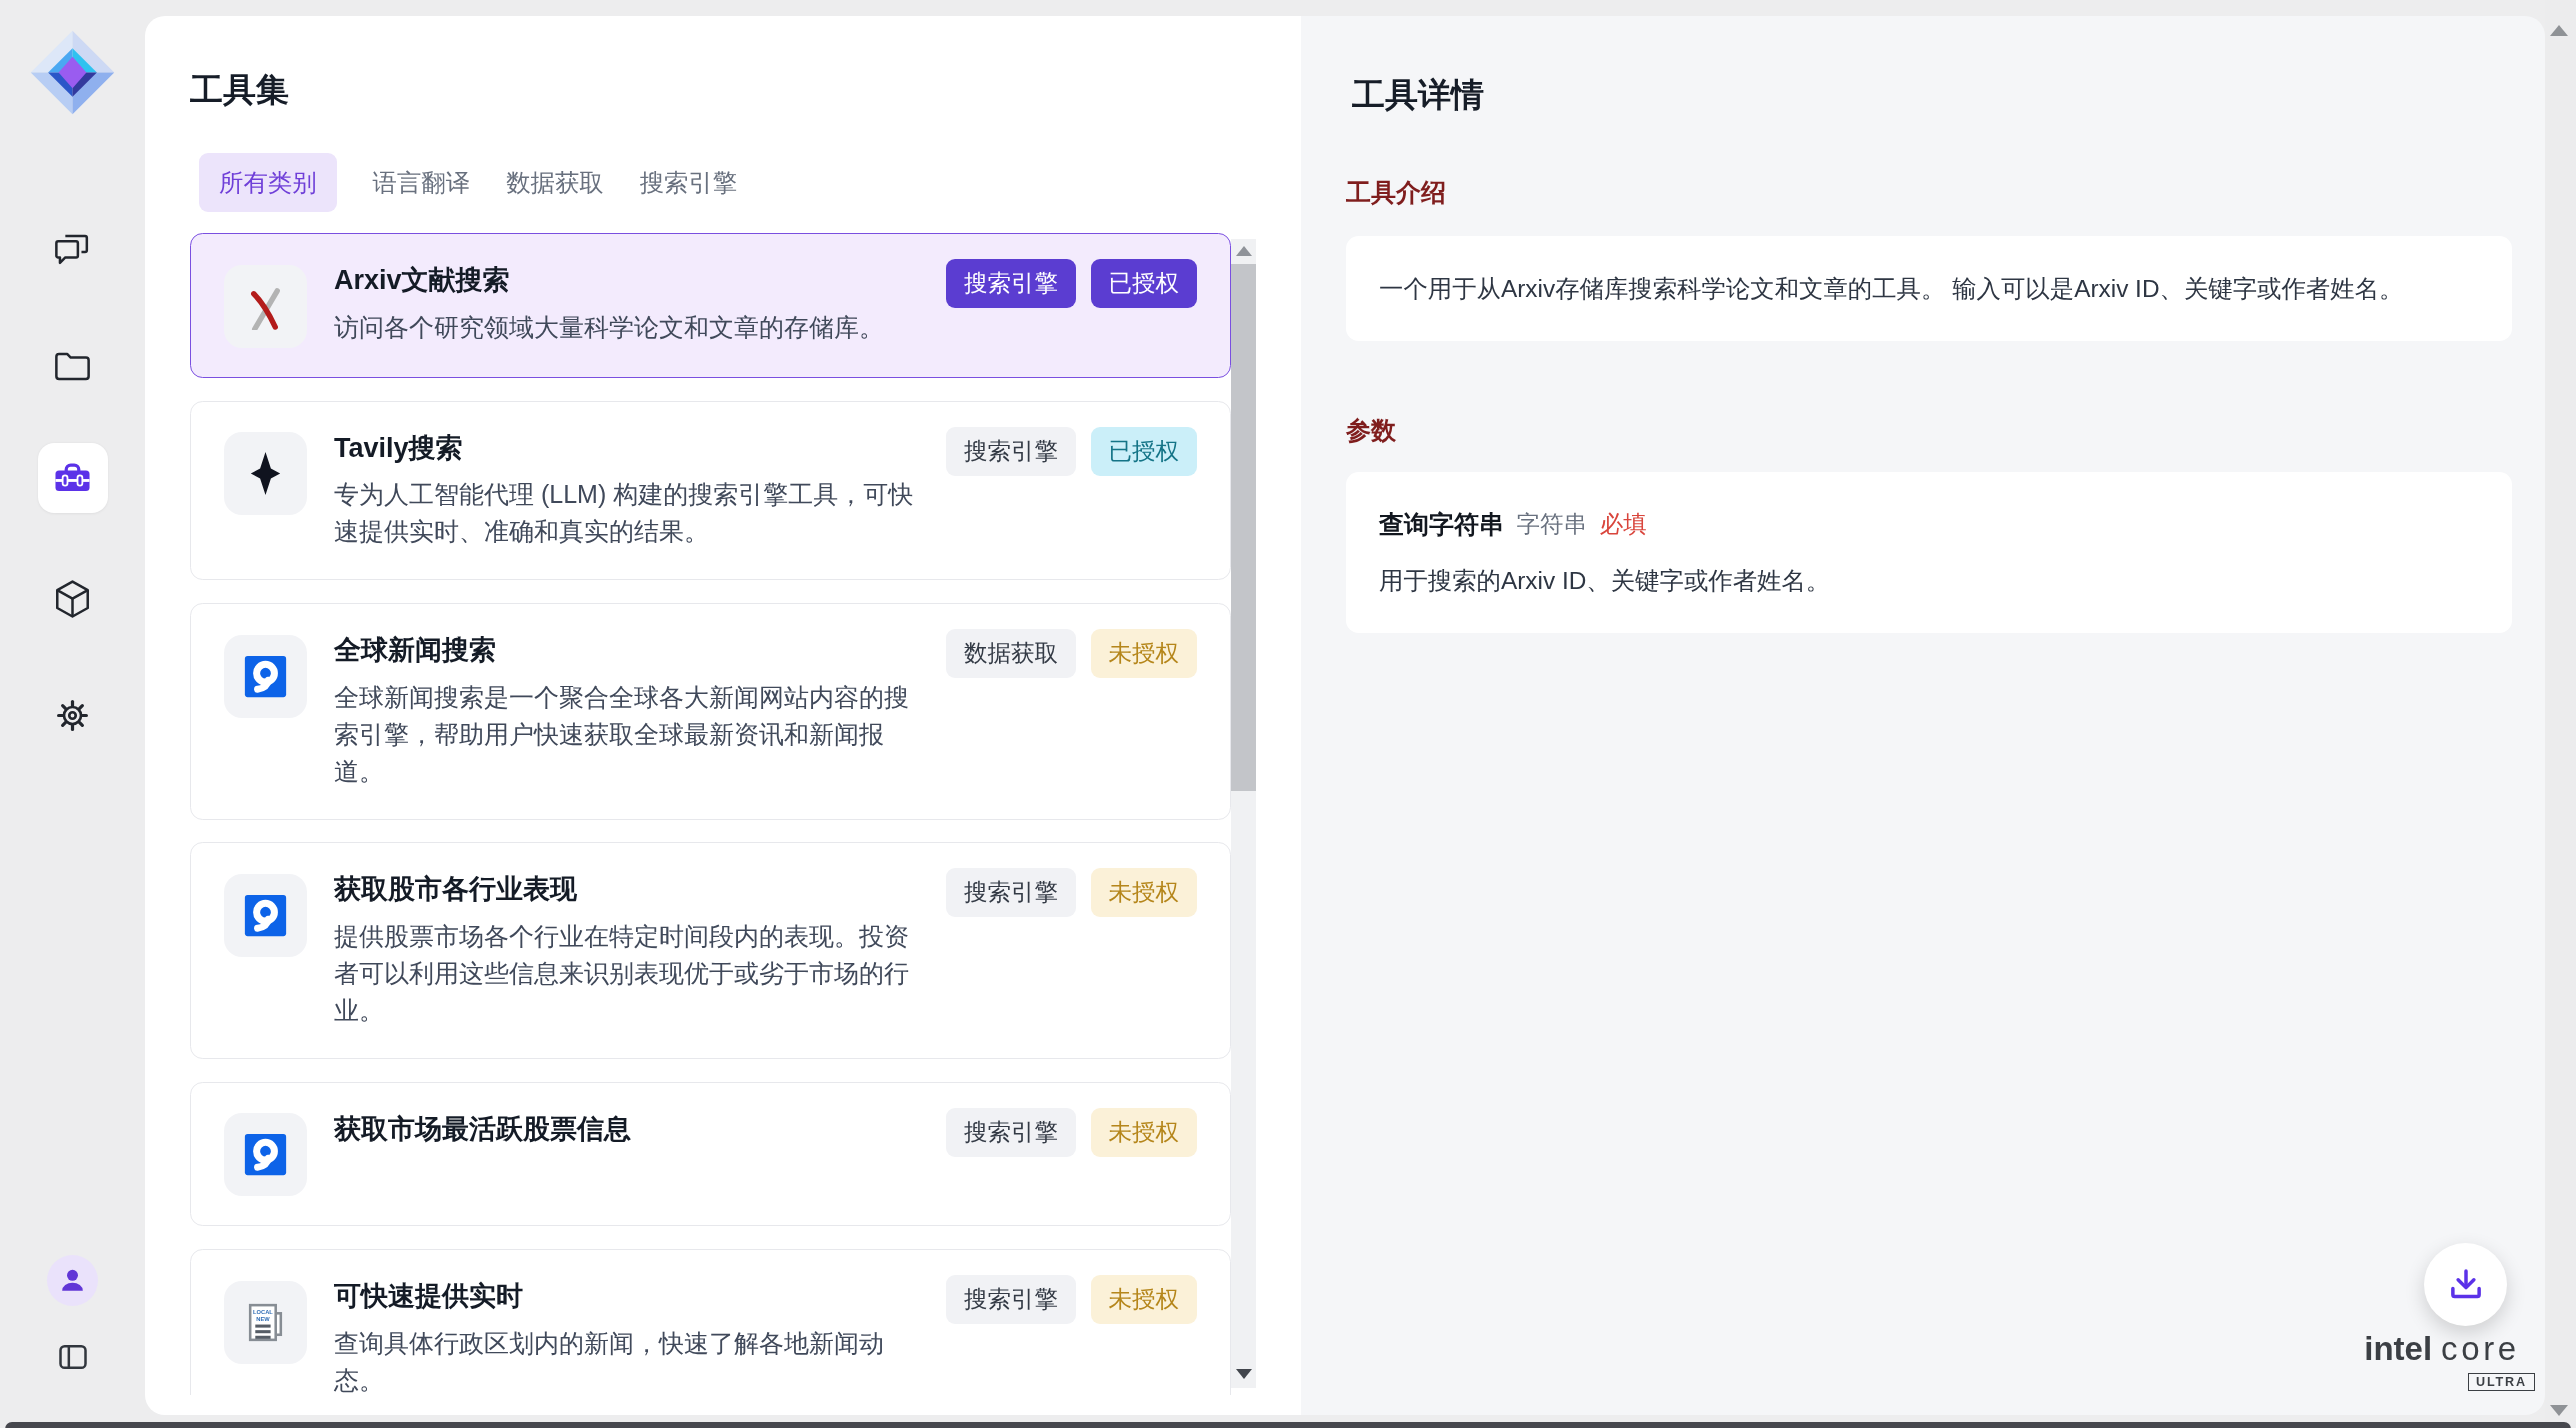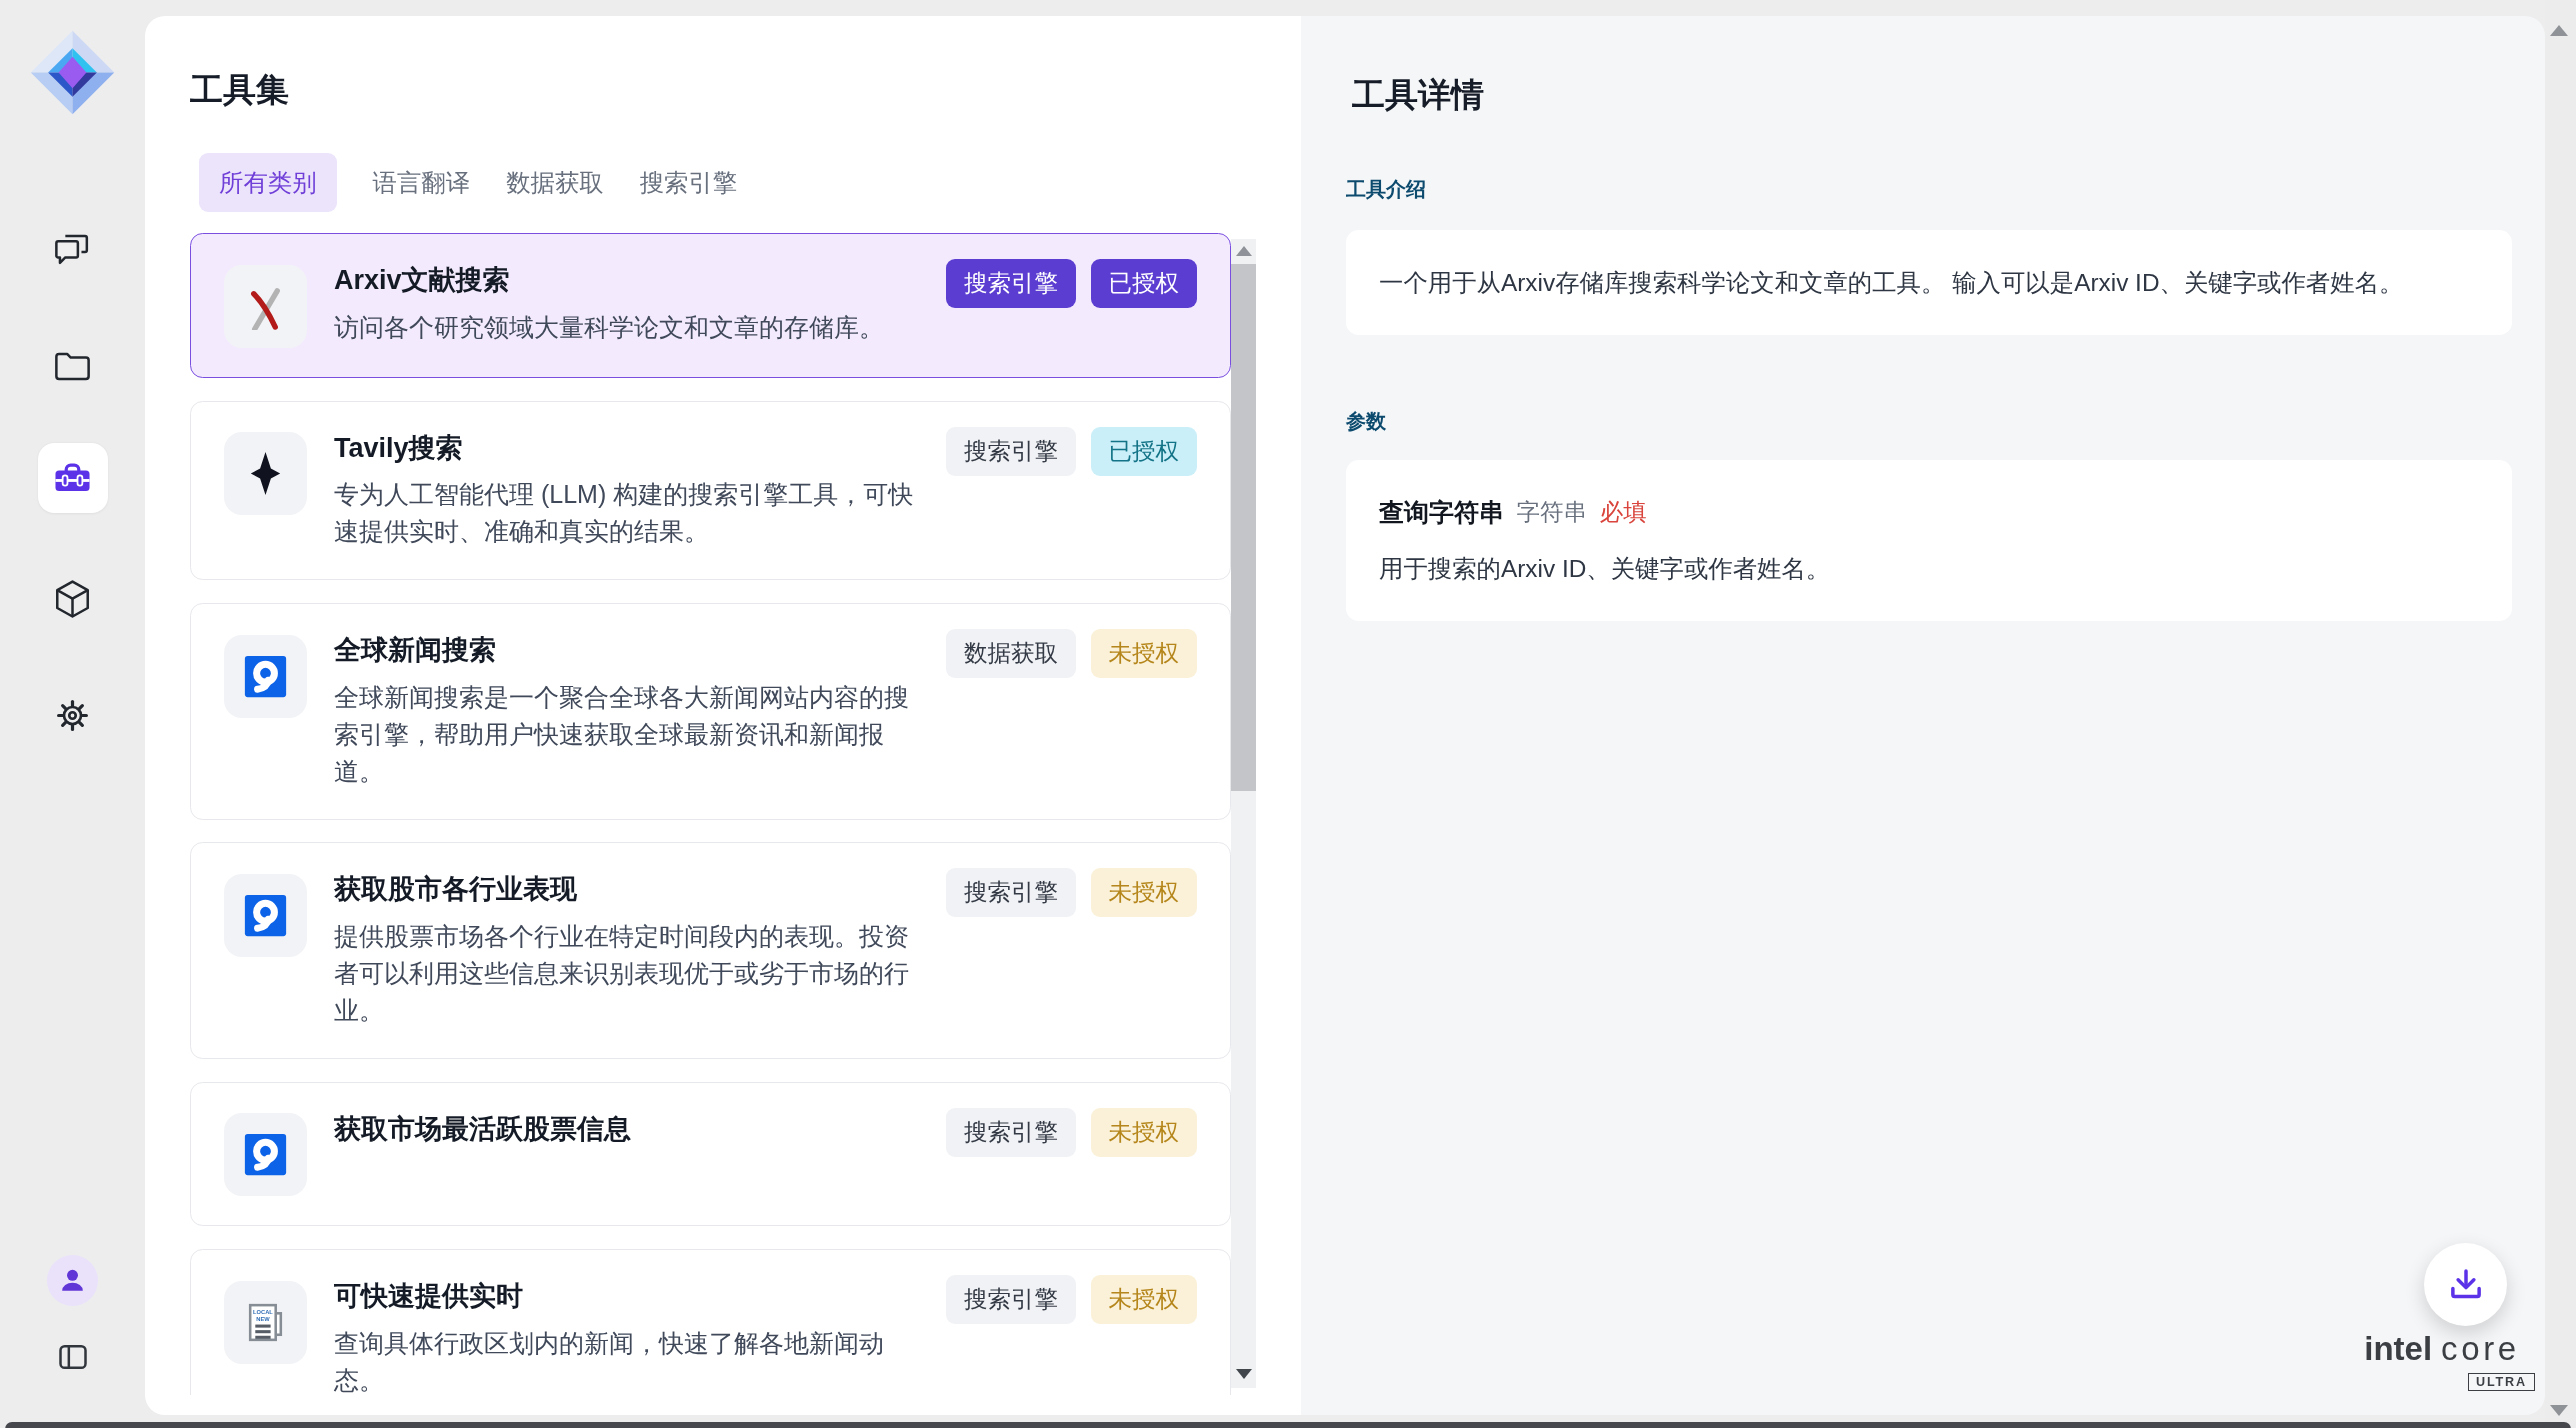--- a/index.html
+++ b/index.html
@@ -46,21 +46,21 @@
   .t-news .ico-news{display:block;}
 
   
   .list-scroll{position:absolute;left:1086px;top:223px;width:25px;height:1149px;background:#f0f1f3;}
   .list-scroll .thumb{position:absolute;left:0;top:24.4px;width:25px;height:527px;background:#c3c5c9;}
   .tri-up-s{width:0;height:0;border-left:8.1px solid transparent;border-right:8.1px solid transparent;border-bottom:10px solid #8f9399;position:absolute;left:4.5px;top:6.3px;}
   .tri-down-s{width:0;height:0;border-left:8.1px solid transparent;border-right:8.1px solid transparent;border-top:10px solid #41454c;position:absolute;left:4.5px;bottom:9px;}
 
   
   .rp-title{font-size:33px;font-weight:bold;color:#161d28;margin:6px;}
-  .rp-sub{font-size:20px;font-weight:bold;color:#0c4a6e;margin:58px 0 0 0;}
+  .rp-sub{font-size:25px;font-weight:bold;color:#7f1d1d;margin:58px 0 0 0;}
   .rp-card{margin-top:27px;background:#ffffff;border-radius:12.6px;padding:36px 33px;box-sizing:border-box;}
   .rp-intro-text{font-size:24.4px;color:#2e3643;line-height:33px;}
   .param-head{display:flex;align-items:flex-start;gap:12.6px;}
   .param-name{font-size:25px;font-weight:bold;color:#12171f;}
   .param-type{font-size:23.5px;color:#69717f;}
   .param-req{font-size:23.5px;color:#d9453c;}
   .param-desc{margin-top:23.5px;font-size:24.4px;color:#2e3643;}
 
   
   .fab{position:absolute;left:2424px;top:1243px;width:83px;height:83px;border-radius:50%;background:#ffffff;box-shadow:0 7.2px 20px rgba(0,0,0,.16);display:flex;align-items:center;justify-content:center;cursor:pointer;}

